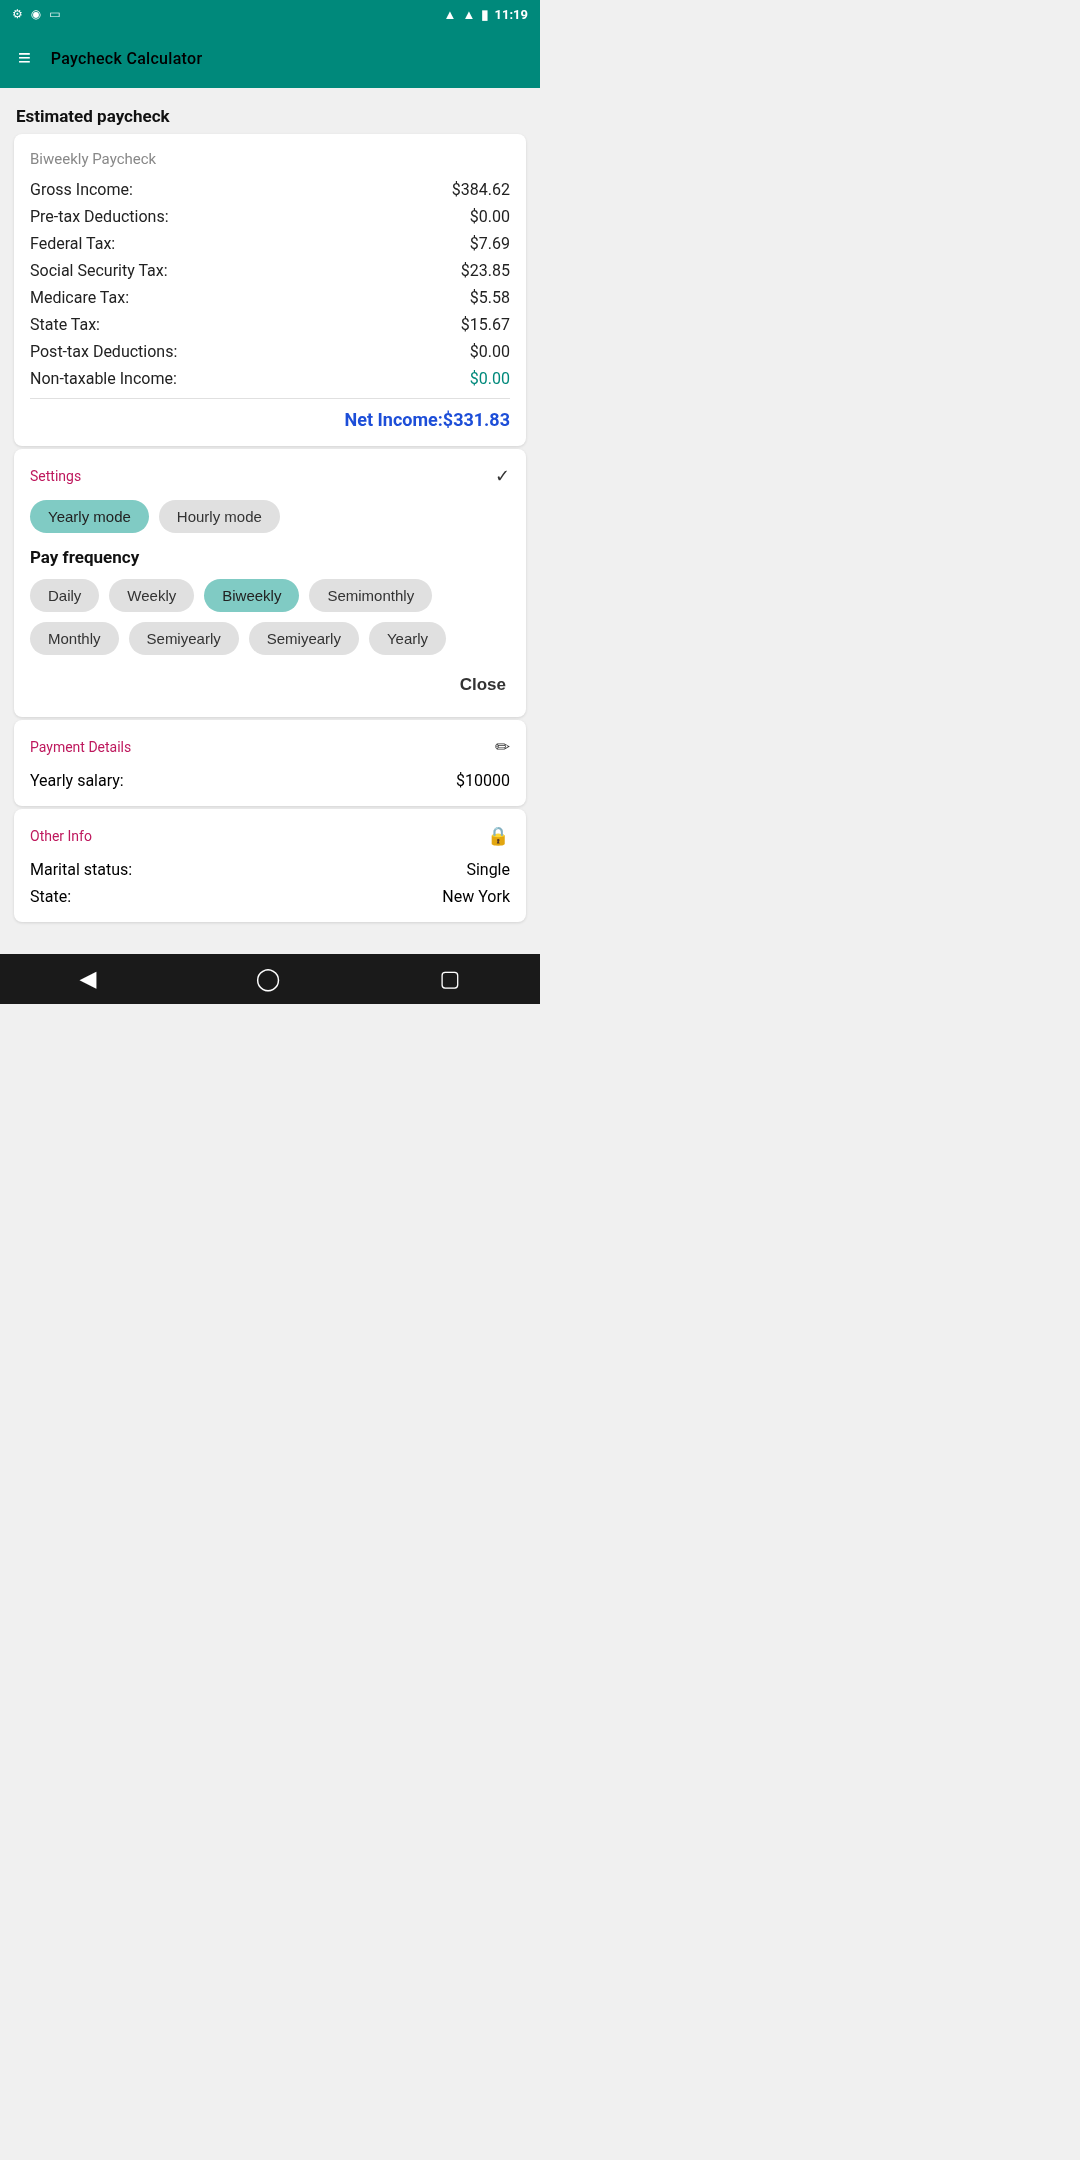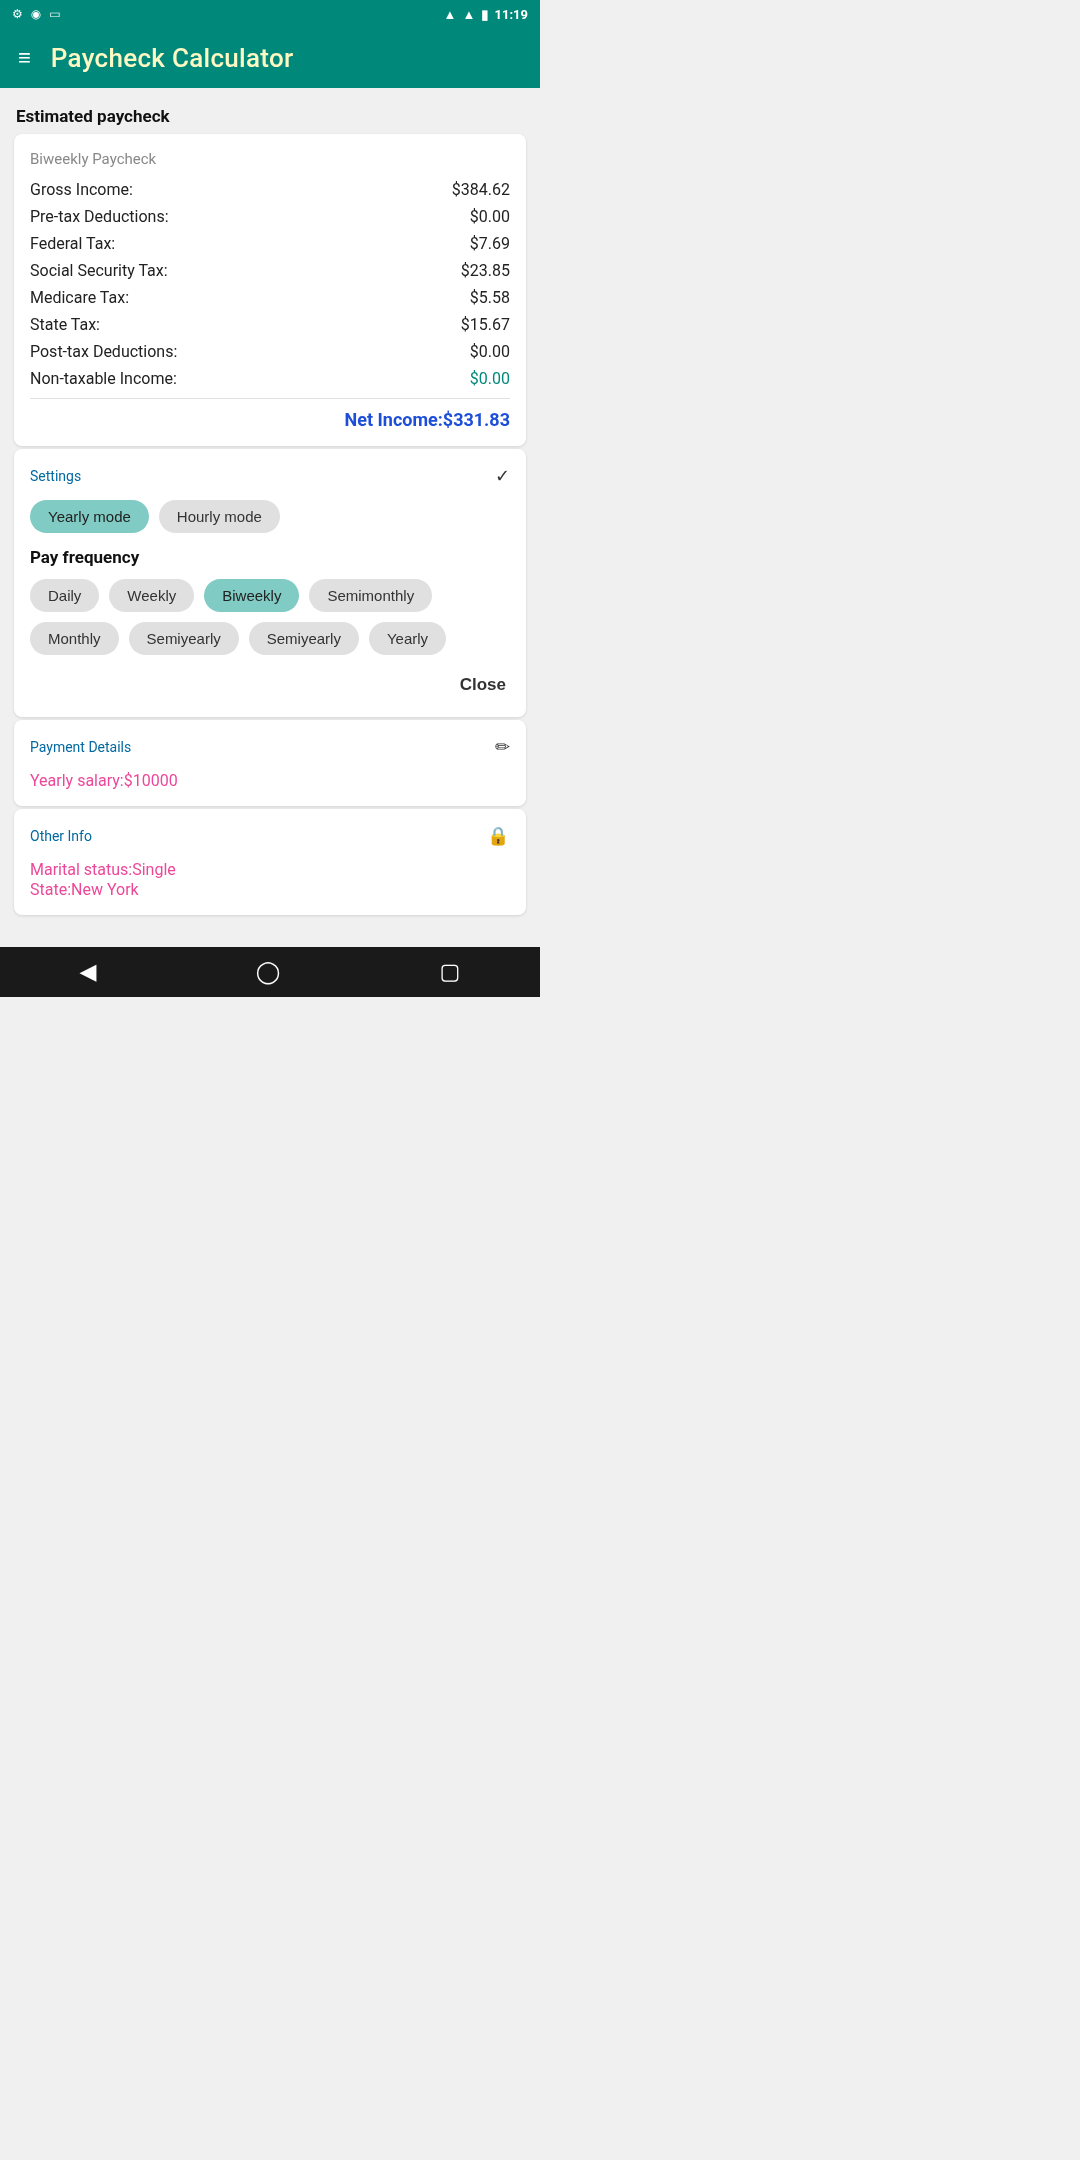--- a/index.html
+++ b/index.html
@@ -47,22 +47,22 @@
       align-items: center;
       padding: 0 18px;
       gap: 20px;
     }
     .menu-icon {
       color: white;
       font-size: 22px;
       cursor: pointer;
     }
     .header-title {
-      color: #fef9c3;
-      font-size: 26px;
+      color: #000000;
+      font-size: 16px;
       font-weight: 500;
       letter-spacing: 0.3px;
     }
 
     
     .content {
       padding: 18px 14px;
       display: flex;
       flex-direction: column;
       gap: 3px;
@@ -114,21 +114,21 @@
     }
 
     
     .card-header {
       display: flex;
       justify-content: space-between;
       align-items: center;
       margin-bottom: 14px;
     }
     .card-label {
-      color: #0369a1;
+      color: #be185d;
       font-size: 14px;
     }
     .card-header-icon {
       color: #333;
       font-size: 18px;
     }
 
     .subsection-title {
       font-size: 17px;
       font-weight: bold;
@@ -169,24 +169,24 @@
       font-size: 17px;
       font-weight: bold;
       color: #333;
       cursor: pointer;
       padding: 6px 4px;
     }
 
     
     .detail-row {
       display: flex;
-      justify-content: flex-start;
+      justify-content: space-between;
       font-size: 16px;
-      color: #ec4899;
-      margin-top: 1px;
+      color: #000000;
+      margin-top: 8px;
     }
 
     
     .lock-icon {
       font-size: 18px;
       color: #333;
     }
 
     
     .nav-bar {

